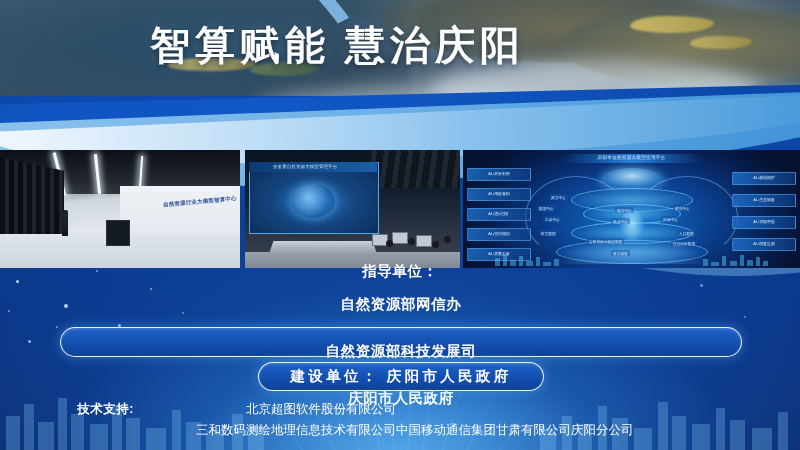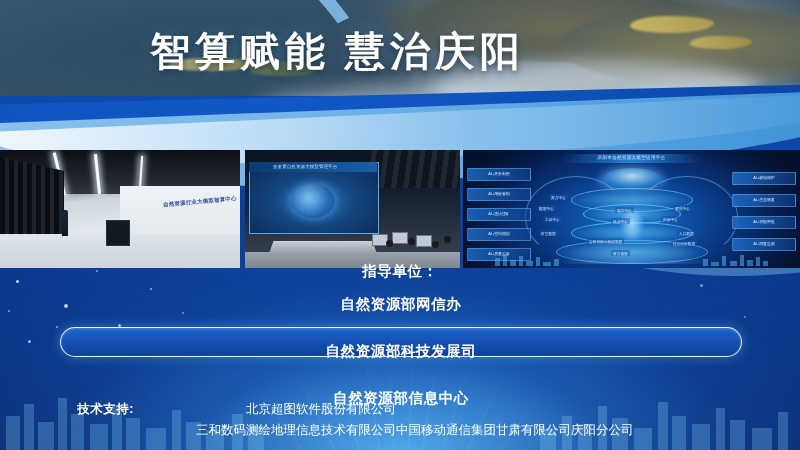--- a/index.html
+++ b/index.html
@@ -182,21 +182,21 @@
     border:1px solid rgba(110,190,255,.45);}
   .p3 .sidepanel span{display:block;color:#d8ecff;font-size:3.9px;text-align:center;line-height:10.5px;white-space:nowrap;}
   .p3 .node{position:absolute;color:#cfe8ff;font-size:3.7px;white-space:nowrap;
     background:rgba(20,80,160,.45);padding:.5px 2px;border-radius:1px;}
   .p3 .base{position:absolute;left:50%;transform:translateX(-50%);bottom:4px;width:150px;height:26px;
     background:radial-gradient(ellipse at 50% 100%, rgba(110,200,255,.45), rgba(20,90,180,0) 70%);}
   .p3 .citymini{position:absolute;bottom:2px;opacity:.7;}
 
   
   .title-main{
-    position:absolute;left:0;top:24px;width:675px;text-align:center;
+    position:absolute;left:0;top:18px;width:675px;text-align:center;
     font-family:"Liberation Serif","DejaVu Serif",serif;
     font-size:40px;font-weight:700;color:#ffffff;letter-spacing:5px;
     text-shadow:0 2px 7px rgba(0,0,0,.55),0 0 16px rgba(120,190,255,.35);
   }
   .title-sub{
     position:absolute;left:0;top:62px;width:800px;text-align:center;
     font-size:25px;font-weight:700;color:#ffffff;letter-spacing:1.2px;
     text-shadow:0 2px 6px rgba(0,0,0,.6);
   }
 
@@ -437,23 +437,24 @@
       </svg>
     </div>
   </div>
 
   <div class="title-main">智算赋能 慧治庆阳</div>
 
   <div class="pill pill-guide">
     <span class="lead">指导单位：</span>
     <span class="seg">自然资源部网信办</span>
     <span class="seg">自然资源部科技发展司</span>
-    <span class="seg">自然资源部信息中心</span>
+    <span class="seg">庆阳市人民政府</span>
   </div>
 
+  <div class="pill pill-build">建设单位： 庆阳市人民政府</div>
 
   <div class="support">
     <div class="row r1">
       <div class="lbl">技术支持:</div>
       <div class="c1">北京超图软件股份有限公司</div>
     </div>
     <div class="row r2">
       <div class="lbl">&nbsp;</div>
       <div class="c1">三和数码测绘地理信息技术有限公司</div>
       <div class="c2">中国移动通信集团甘肃有限公司庆阳分公司</div>

